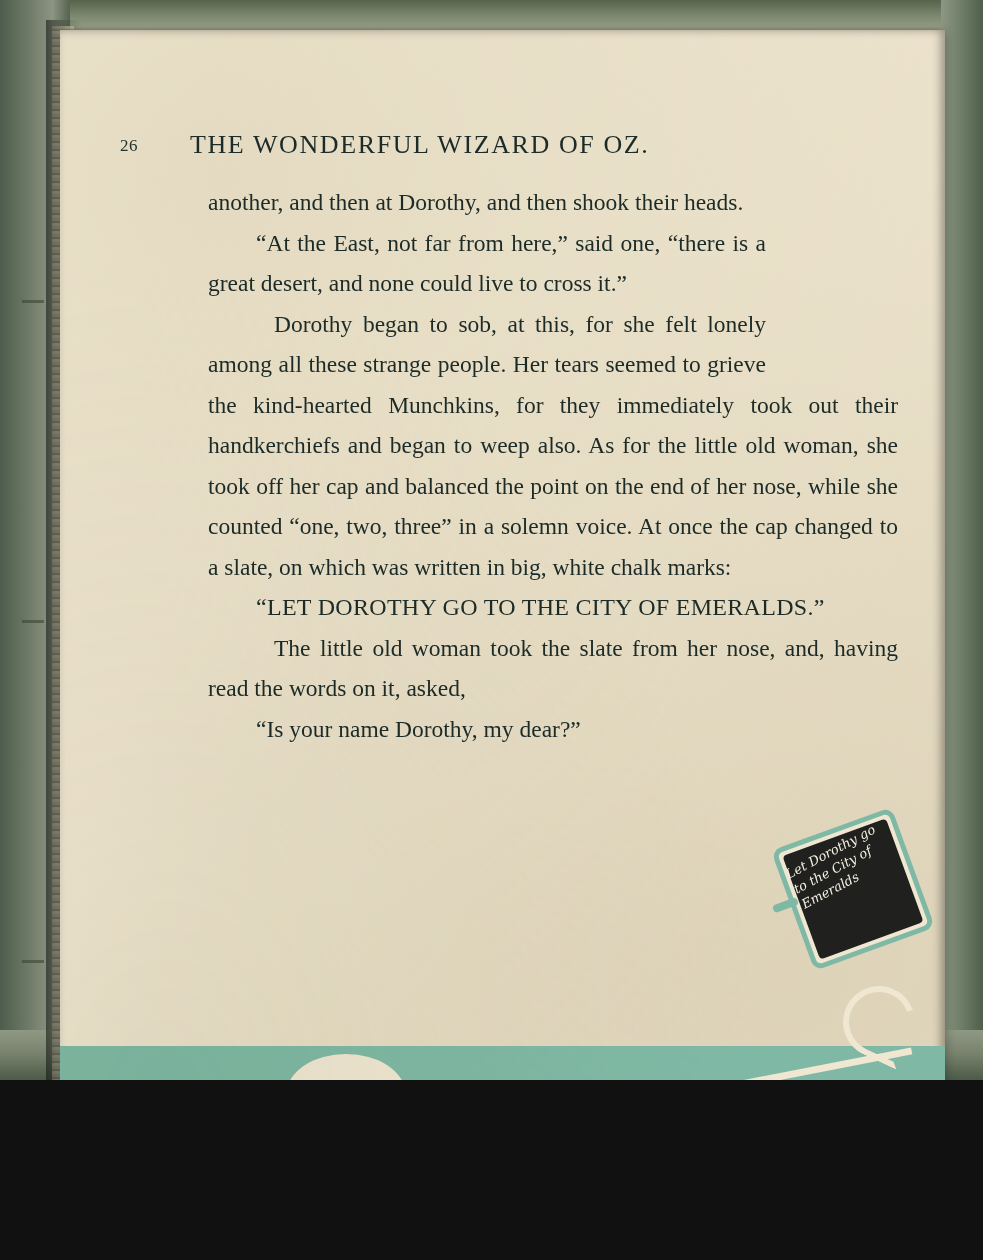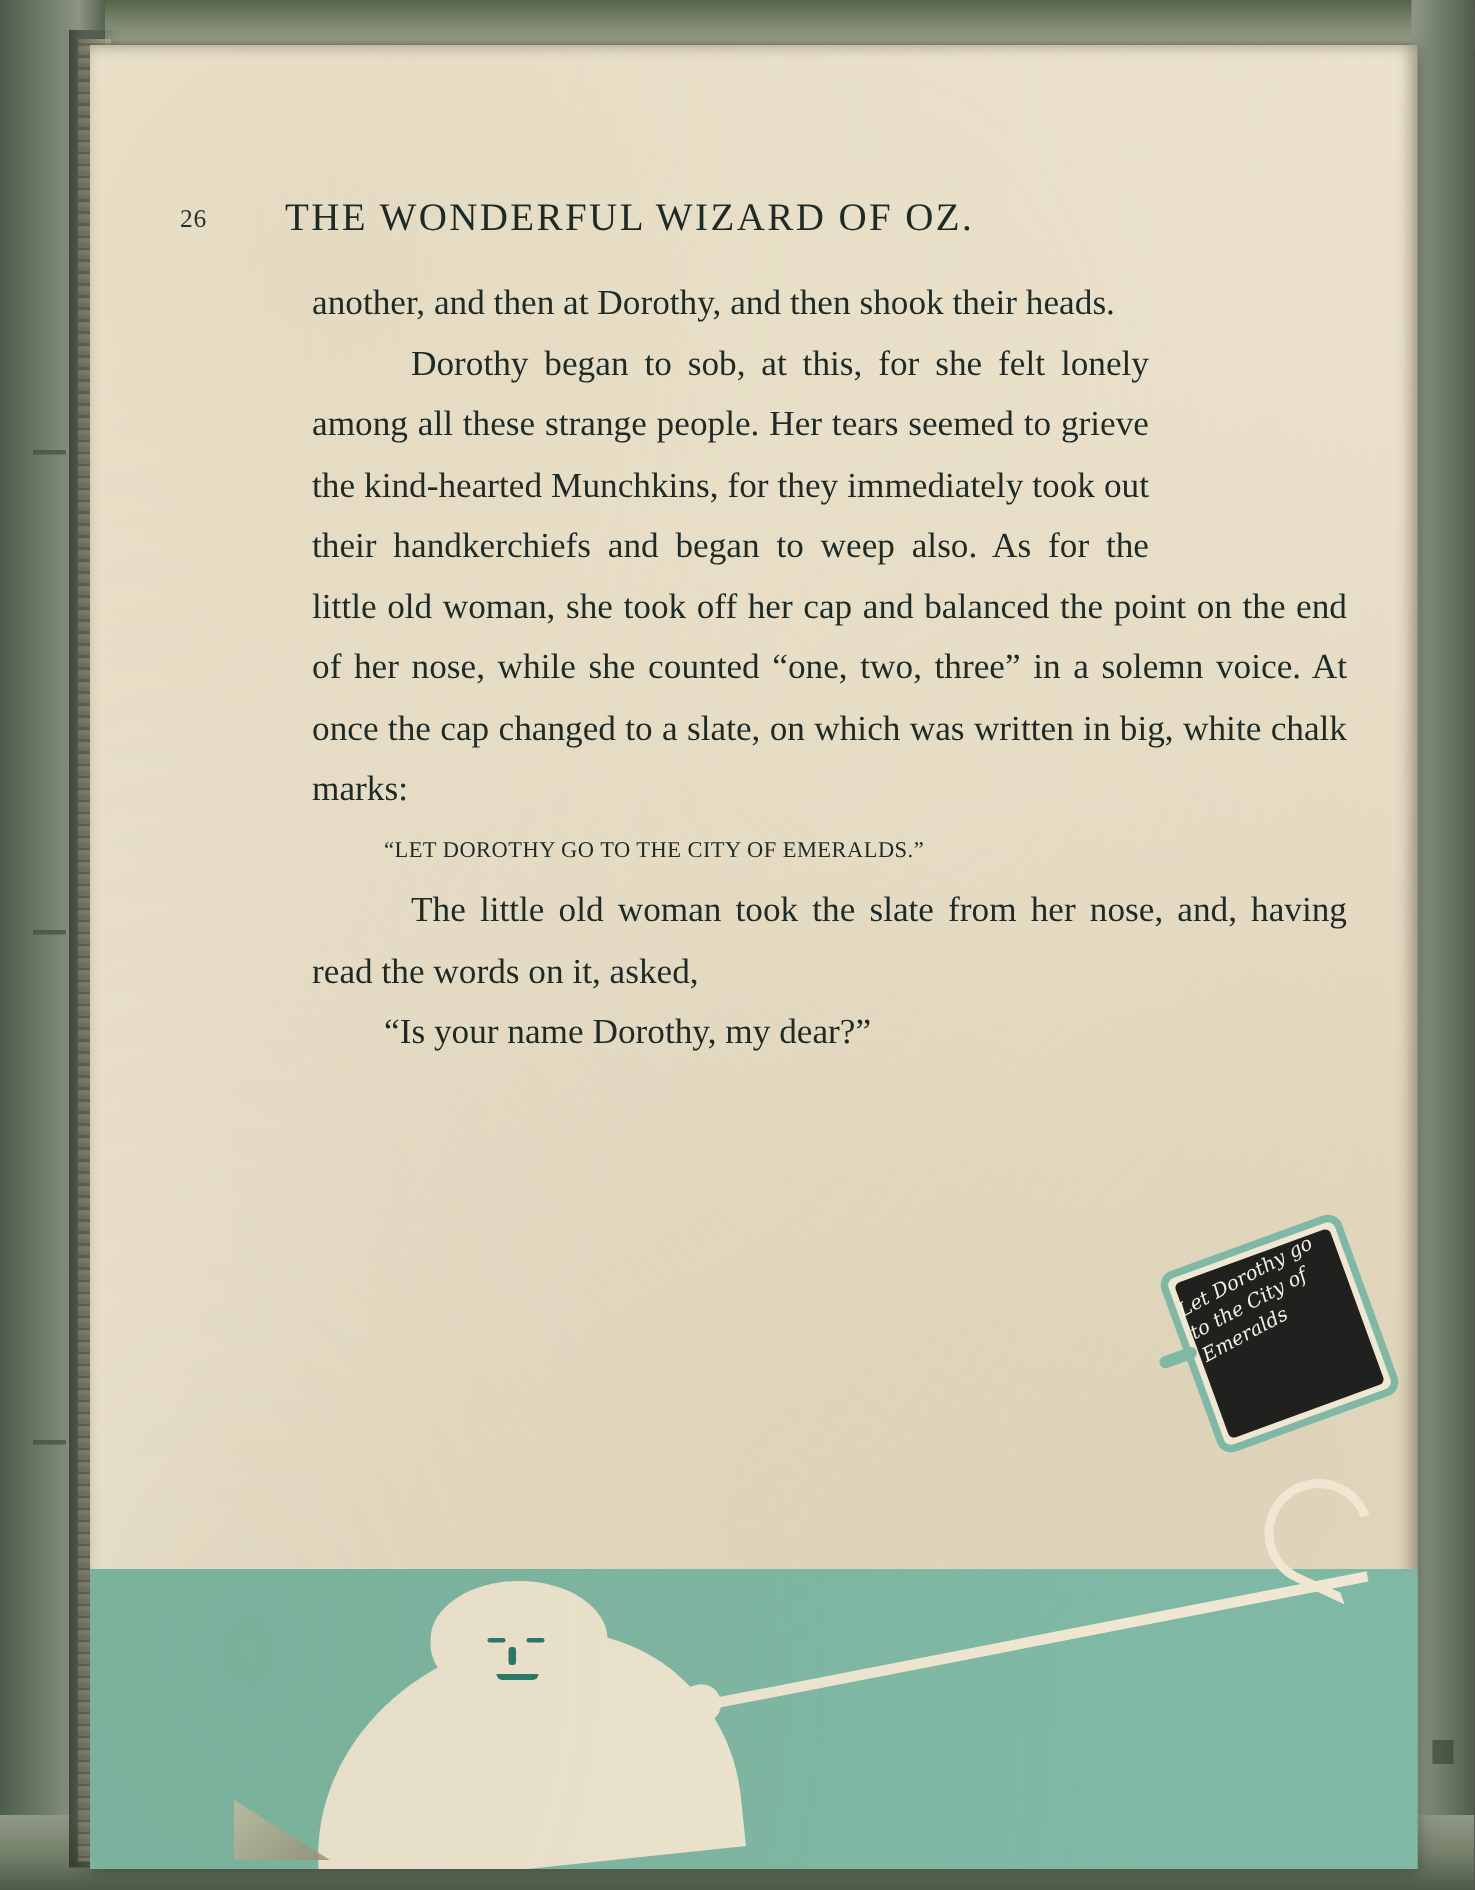--- a/index.html
+++ b/index.html
@@ -11,21 +11,21 @@
     width: 983px;
     height: 1260px;
     overflow: hidden;
     font-family: "Liberation Serif", serif;
   }
 
   
   #scan {
     position: relative;
     width: 983px;
-    height: 1260px;
+    height: 1080px;
     background: #5d6b5a;
     overflow: hidden;
   }
 
   
   .cover-left {
     position: absolute;
     left: 0; top: 0;
     width: 70px; height: 1260px;
     background: linear-gradient(90deg,#4d5c4c 0%, #6d7a66 40%, #8c9483 75%, #55634f 100%);
@@ -128,21 +128,21 @@
   }
   .body-col p.noindent { text-indent: 0; }
   .body-col p.wide-indent { text-indent: 66px; }
   .slate-line {
     text-indent: 56px;
     font-size: 19.5px;
     letter-spacing: .6px;
   }
   .smallcaps {
     font-variant: small-caps;
-    font-size: 15px;
+    font-size: 24px;
     letter-spacing: .3px;
   }
   .float-cut {
     float: right;
     width: 132px;
     height: 200px;
   }
 
   
   .green-band {
@@ -325,20 +325,21 @@
   <div class="tick" style="top:960px;"></div>
 
   <div id="page">
 
     <div class="folio">26</div>
     <div class="head-title">THE WONDERFUL WIZARD OF OZ.</div>
 
     <div class="body-col">
       <div class="float-cut"></div>
       <p class="noindent">another, and then at Dorothy, and then shook their heads.</p>
+      <p>“At the East, not far from here,” said one, “there is a great desert, and none could live to cross it.”</p>
       <p class="wide-indent">Dorothy began to sob, at this, for she felt lonely among all these strange people. Her tears seemed to grieve the kind-hearted Munchkins, for they immediately took out their handkerchiefs and began to weep also. As for the little old woman, she took off her cap and balanced the point on the end of her nose, while she counted “one, two, three” in a solemn voice. At once the cap changed to a slate, on which was written in big, white chalk marks:</p>
       <p class="slate-line smallcaps">“LET DOROTHY GO TO THE CITY OF EMERALDS.”</p>
       <p class="wide-indent">The little old woman took the slate from her nose, and, having read the words on it, asked,</p>
       <p>“Is your name Dorothy, my dear?”</p>
     </div>
 
     <div class="slate">
       <div class="slate-frame"></div>
       <div class="slate-face"></div>
       <div class="slate-text">Let Dorothy go to the City of Emeralds</div>

